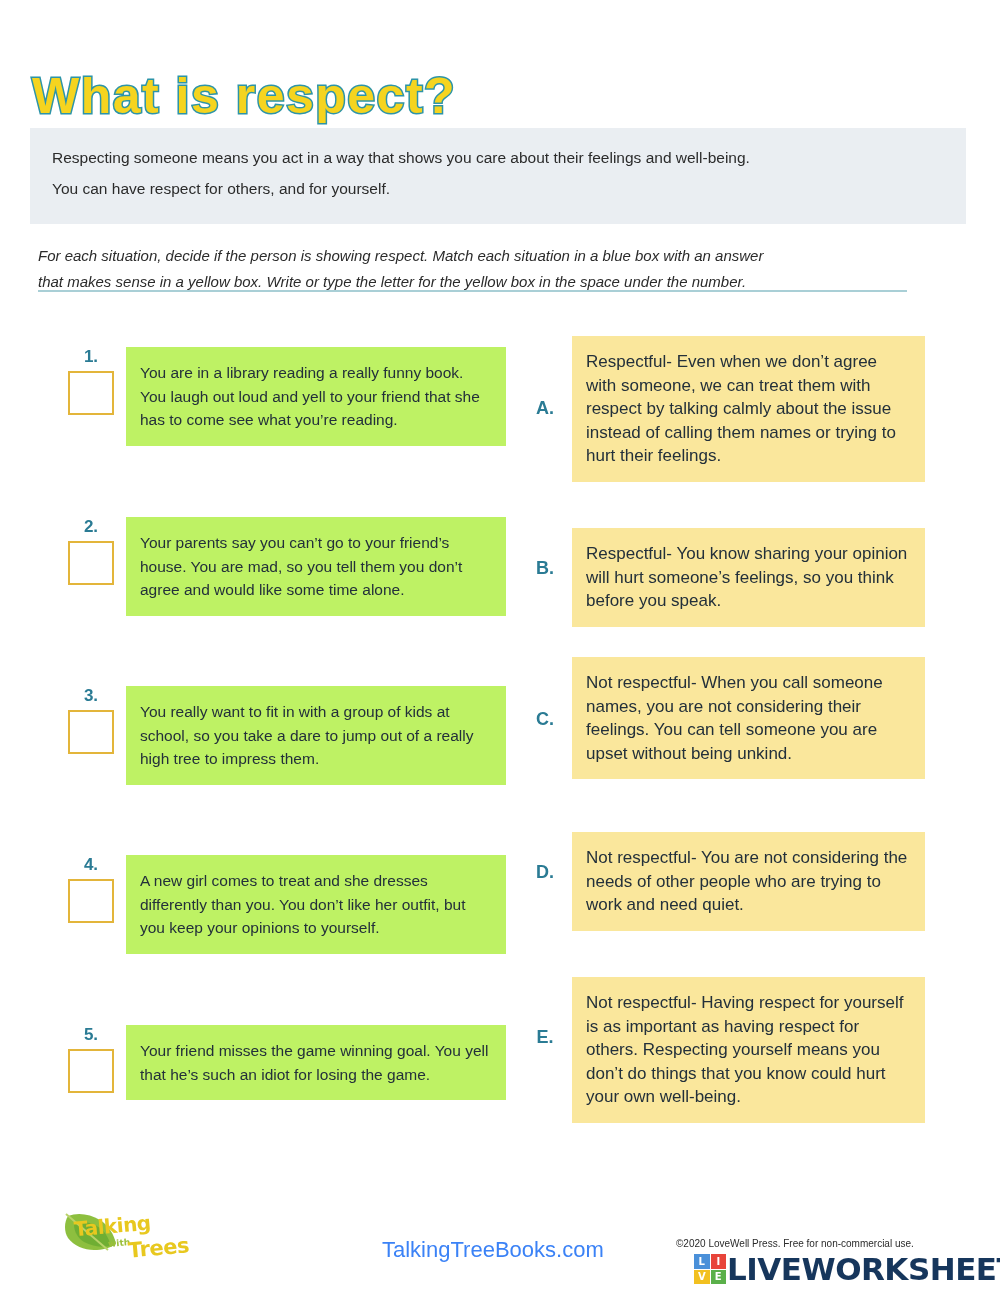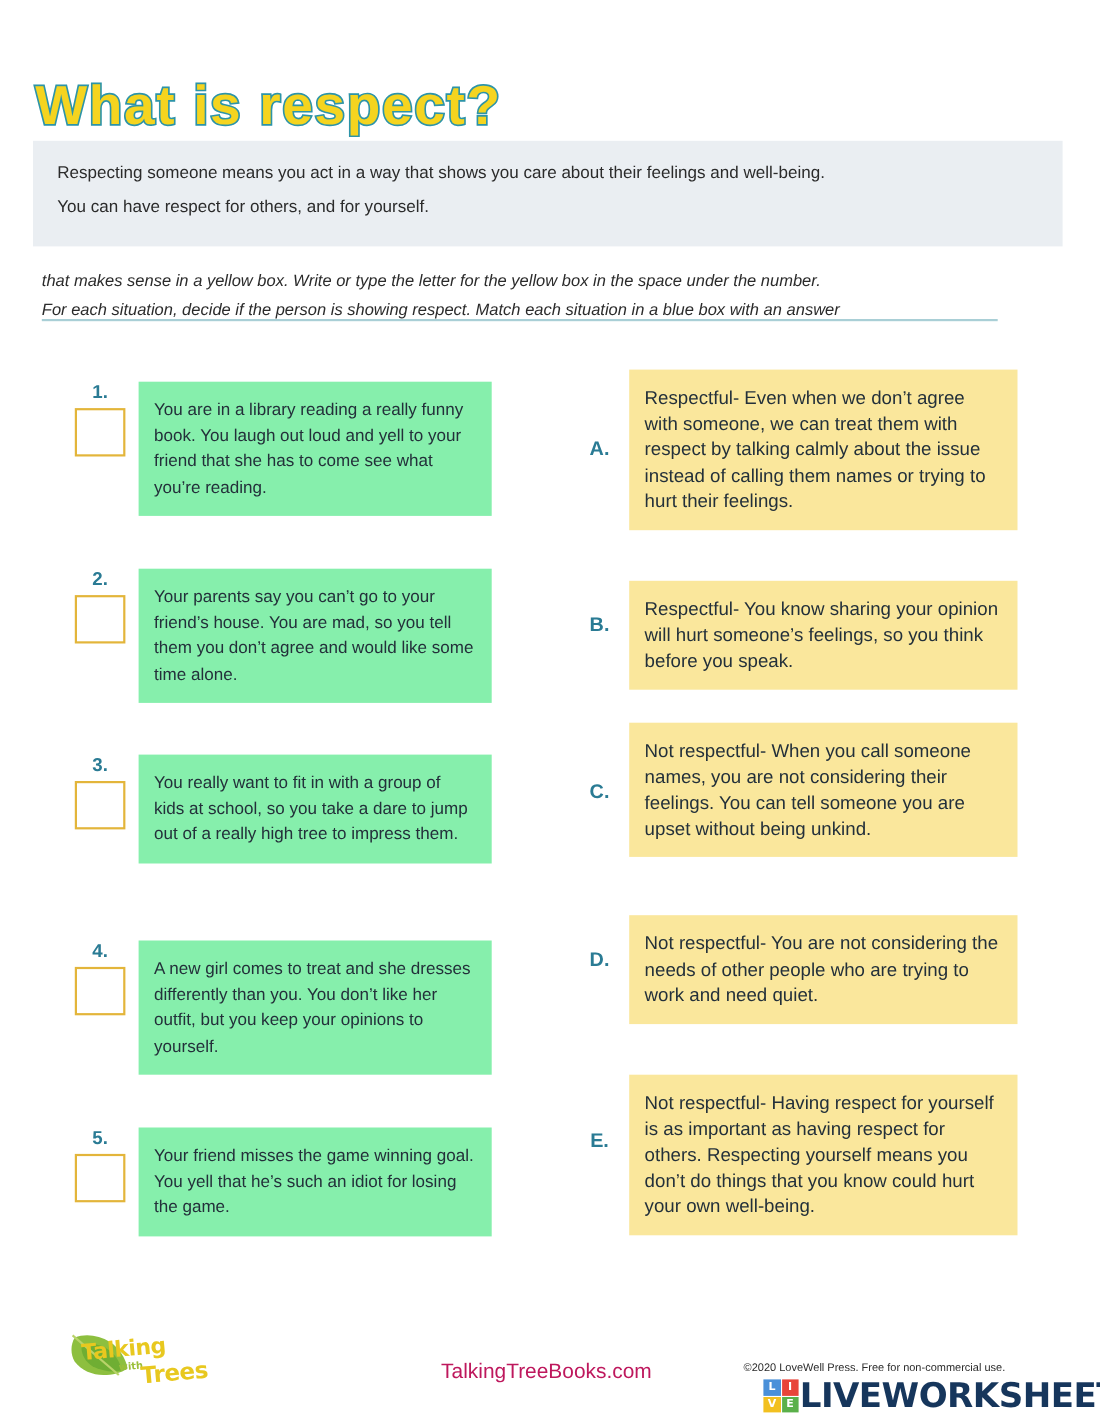--- a/index.html
+++ b/index.html
@@ -118,22 +118,22 @@
     height: 44px;
     background: #ffffff;
     border: 2px solid #e3b53a;
     box-sizing: border-box;
     margin: 4px auto 0 2px;
   }
   .sit-box {
     position: absolute;
     left: 60px;
     top: 0;
-    width: 321px;
-    background: #86efac;
+    width: 380px;
+    background: #bef264;
     box-sizing: border-box;
     padding: 14px 16px 14px 14px;
     font-size: 15.5px;
     line-height: 23.5px;
     color: #23303a;
   }
 
   
   .answer-row {
     position: absolute;
@@ -212,23 +212,22 @@
     font-size: 21px;
     font-weight: bold;
     color: #e8c81f;
     transform: rotate(-5deg);
     letter-spacing: -0.5px;
   }
   .site-link {
     position: absolute;
     left: 382px;
     top: 1237px;
-    font-size: 19px;
-    color: #be185d;
-    margin-left: 19px;
+    font-size: 22px;
+    color: #3b82f6;
   }
   .copyright {
     position: absolute;
     left: 676px;
     top: 1238px;
     font-size: 10px;
     color: #2b2b2b;
     white-space: nowrap;
   }
   .lw-wrap {
@@ -278,22 +277,22 @@
 <div class="title-wrap">
   <div class="worksheet-title">What is respect?</div>
 </div>
 
 <div class="intro-text">
   <p>Respecting someone means you act in a way that shows you care about their feelings and well-being.</p>
   <p>You can have respect for others, and for yourself.</p>
 </div>
 
 <div class="instructions">
+  <p>For each situation, decide if the person is showing respect. Match each situation in a blue box with an answer</p>
   <p>that makes sense in a yellow box. Write or type the letter for the yellow box in the space under the number.</p>
-  <p>For each situation, decide if the person is showing respect. Match each situation in a blue box with an answer</p>
 </div>
 <div class="rule"></div>
 
 <div class="col-left">
 
   <div class="situation-row" style="top:347px;">
     <div class="sit-marker">
       <div class="sit-number">1.</div>
       <div class="answer-slot"></div>
     </div>

